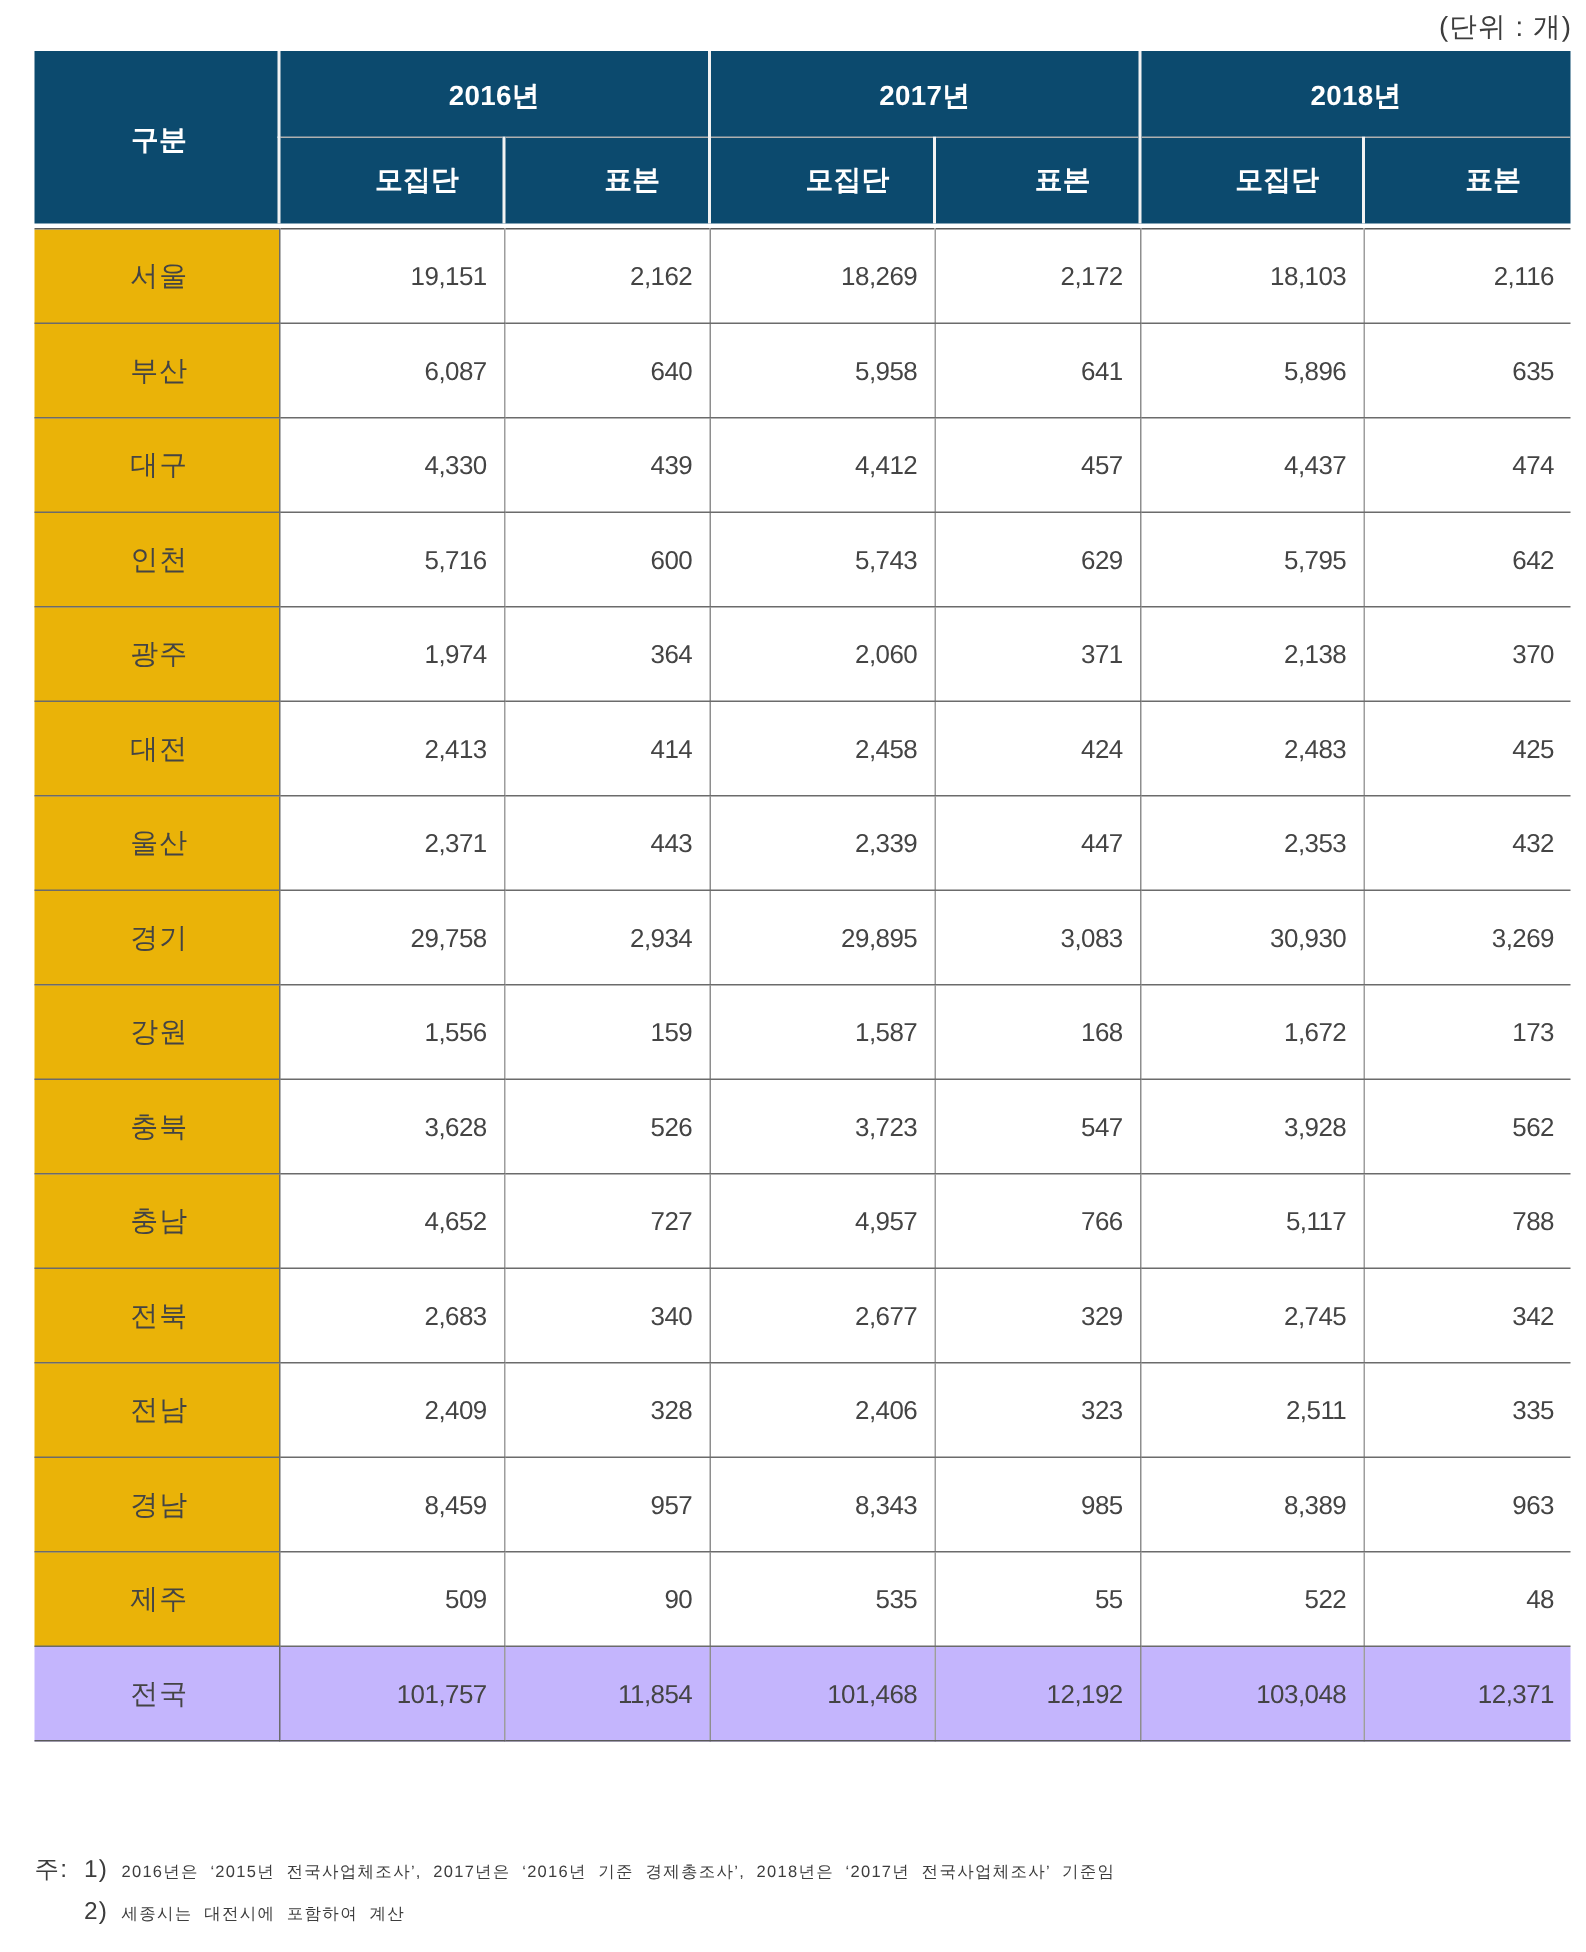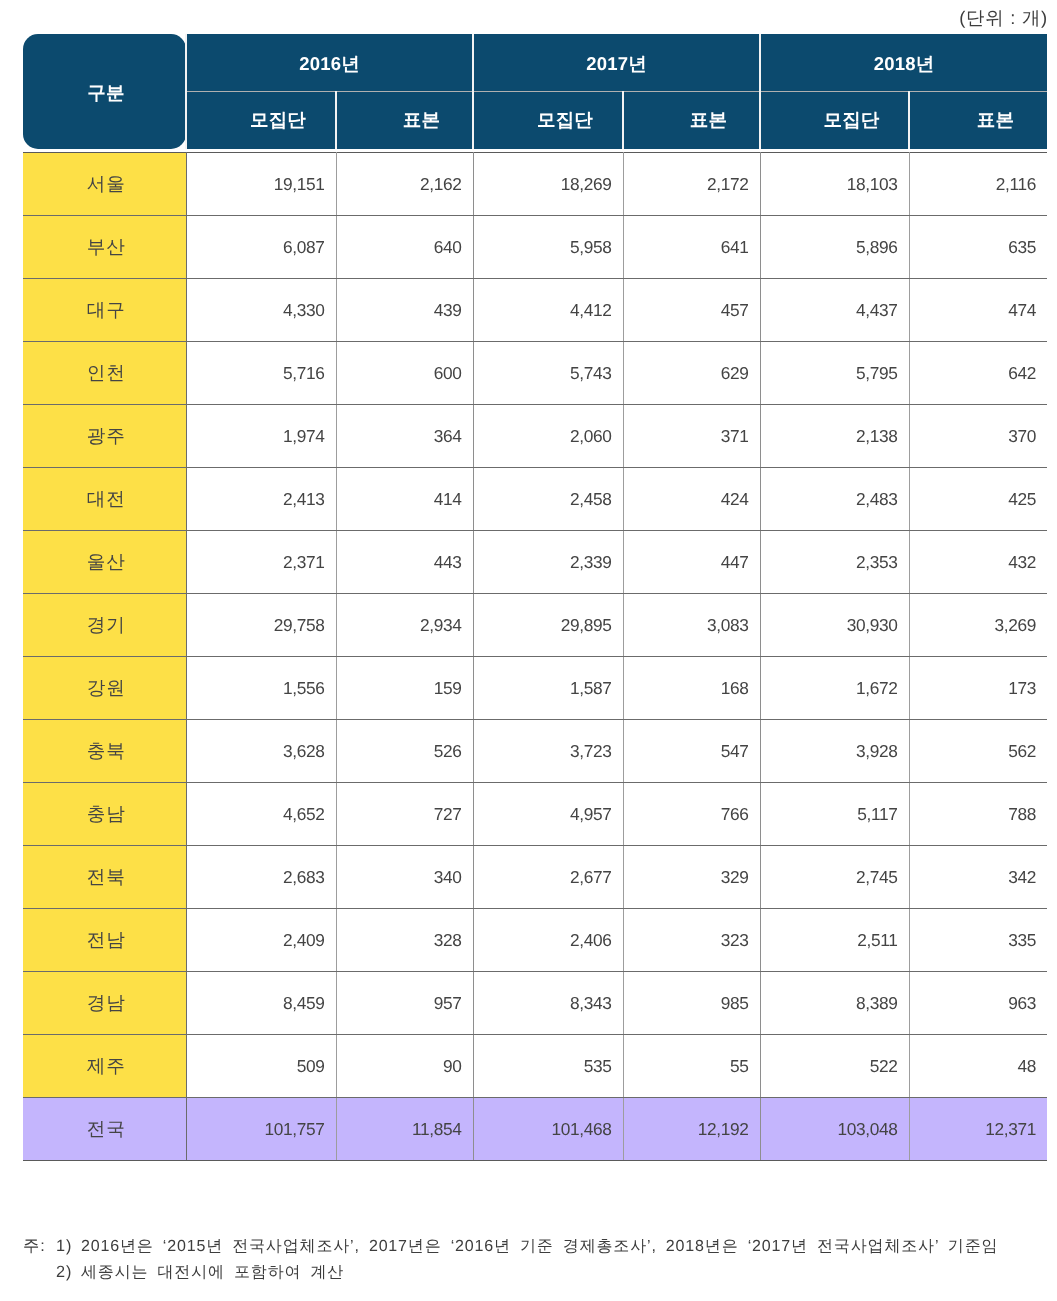--- a/index.html
+++ b/index.html
@@ -43,21 +43,21 @@
     font-weight: 600;
     font-size: 18.5px;
     text-align: center;
     vertical-align: middle;
     letter-spacing: 0.2px;
   }
   tr.r1 th { height: 57px; }
   tr.r1 th.ygroup > span { position: relative; top: 2px; }
   th.gubun > span { position: relative; top: 2px; left: 2px; }
   tr.r2 th { height: 57px; padding-left: 34px; }
-  th.gubun { border-right: 2.2px solid #f3f3f3; border-radius: 15px; }
+  th.gubun { border-right: 2.2px solid #f3f3f3; }
   th.ygroup { border-right: 2.2px solid #f3f3f3; }
   th.ygroup.last { border-right: 0; }
   th.sub { border-right: 2.2px solid #f3f3f3; border-top: 1.4px solid #b0b0b0; }
   th.sub.last { border-right: 0; }
 
   
   .body-wrap { position: absolute; left: 12px; top: 152px; width: 1024px; }
   table.bdy {
     border-collapse: collapse;
     table-layout: fixed;
@@ -68,21 +68,21 @@
     padding: 0;
     margin: 0;
     height: 62px;
     font-size: 17.3px;
     color: #444444;
     border-bottom: 1px solid #6b6b6b;
     border-right: 1px solid #9d9d9d;
     vertical-align: middle;
   }
   table.bdy td.name {
-    background: #fde047;
+    background: #eab308;
     text-align: center;
     border-right: 1px solid #6b6b6b;
     letter-spacing: 0.8px;
     font-size: 18.6px;
     padding-left: 4px;
   }
   table.bdy td.num {
     text-align: right;
     padding-right: 11px;
     background: #ffffff;
@@ -114,21 +114,21 @@
     font-size: 16.3px;
     letter-spacing: 0.85px;
   }
   .notes .nmark {
     display: inline-block;
     width: 25px;
     font-size: 16.3px;
     letter-spacing: 0.85px;
   }
   .notes .ntext {
-    font-size: 16px;
+    font-size: 11px;
     letter-spacing: 0.85px;
     word-spacing: 3.8px;
     white-space: pre;
   }
 </style>
 </head>
 <body>
 
 <div class="page">
 

